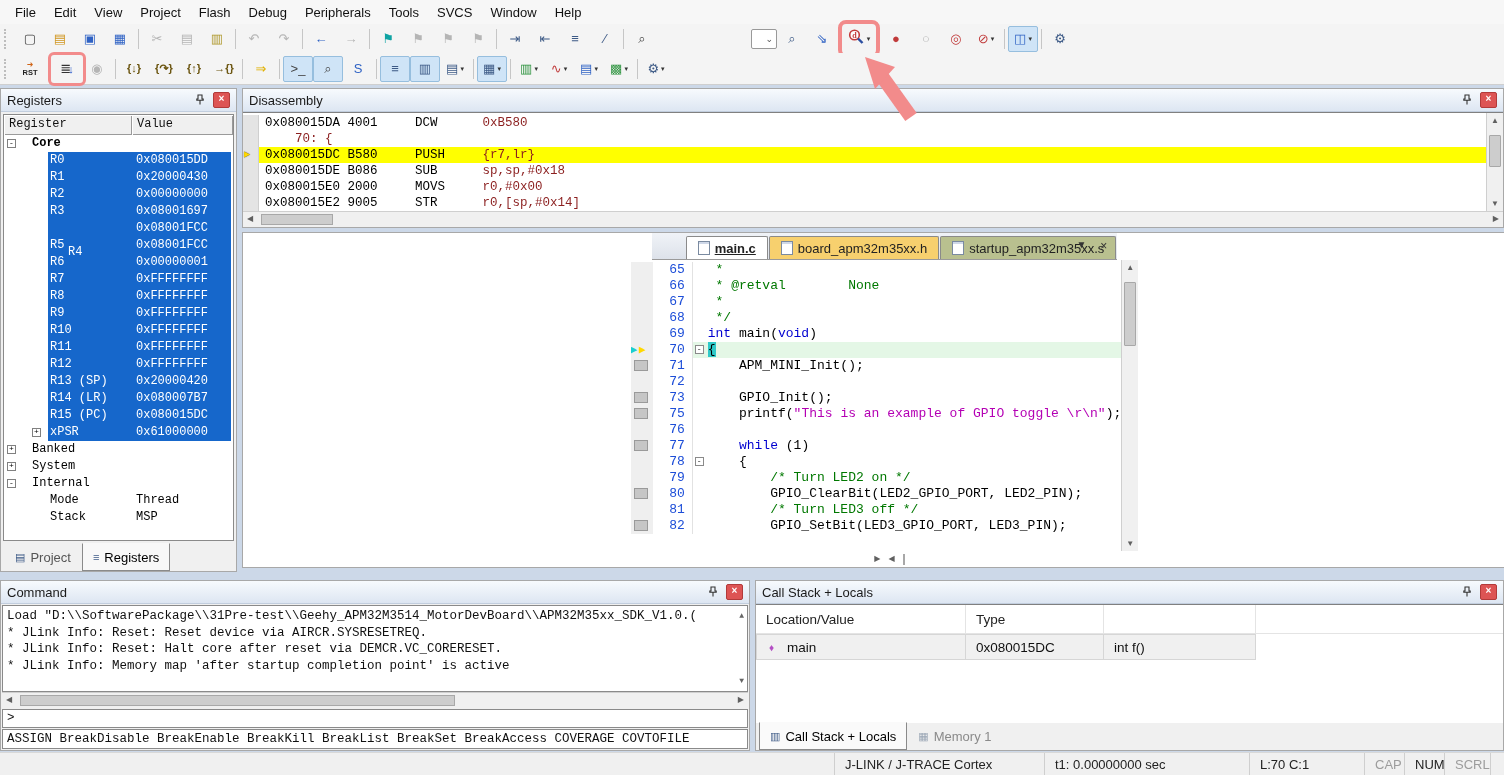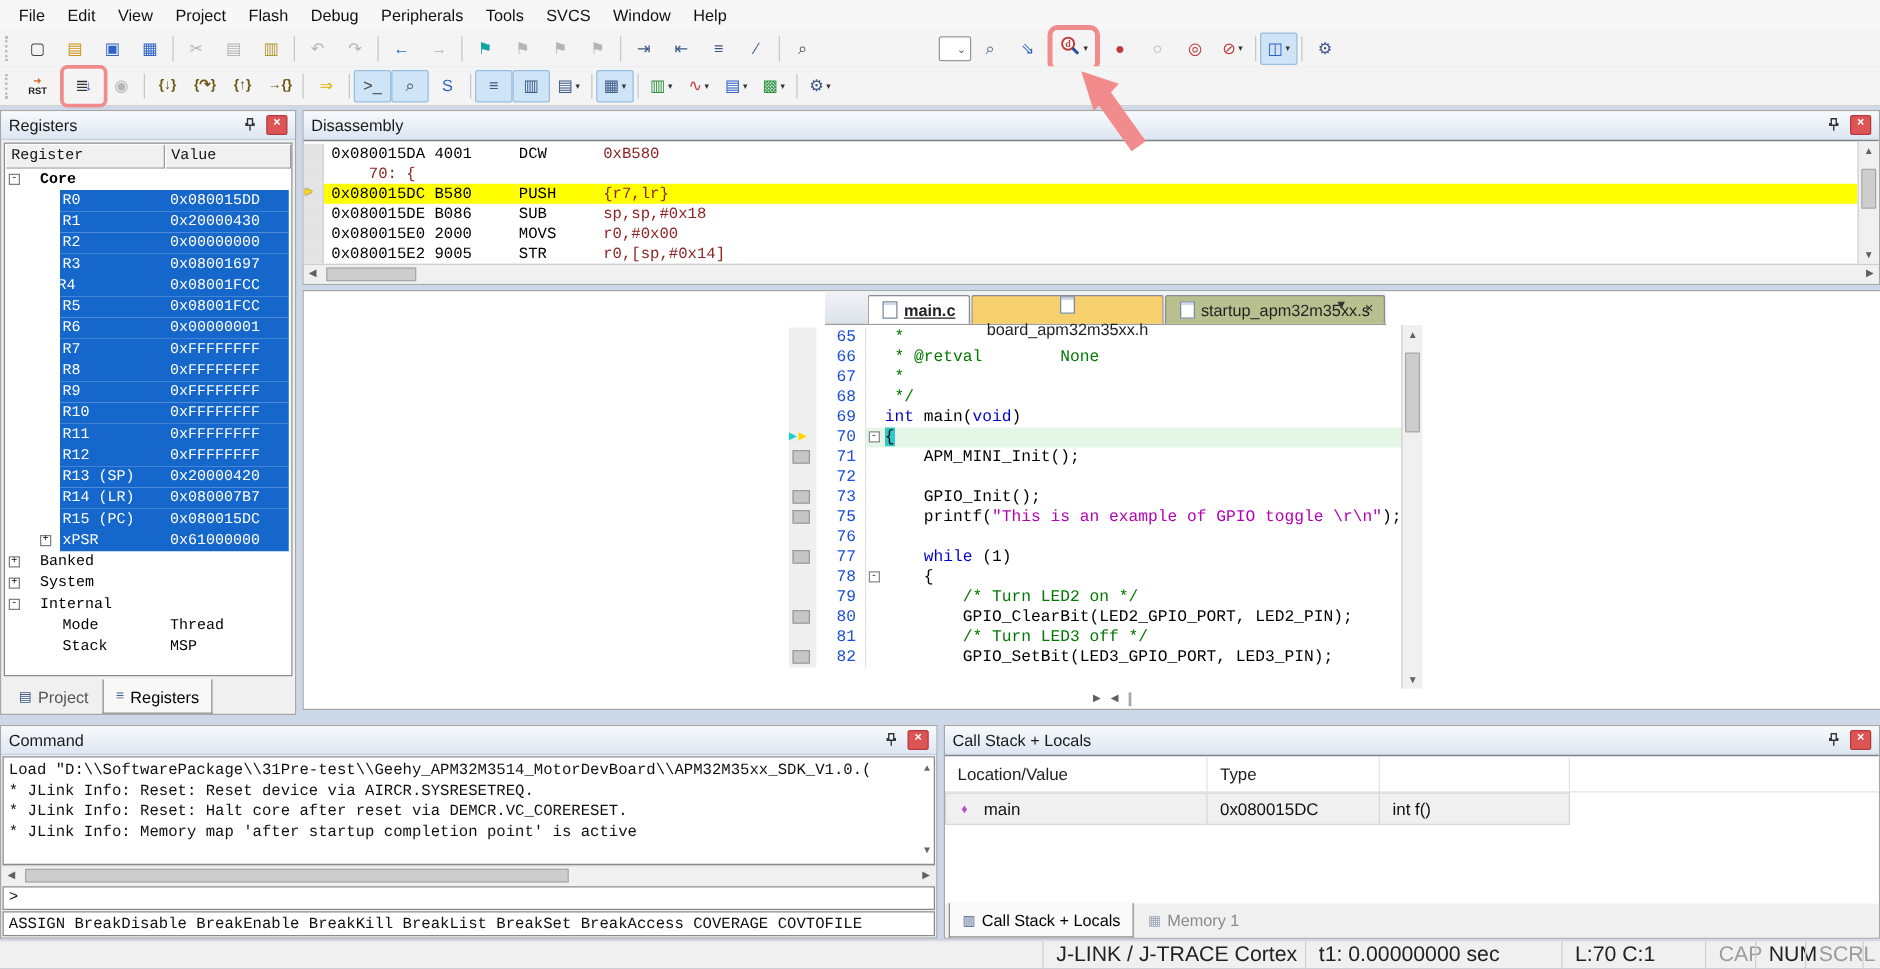--- a/index.html
+++ b/index.html
@@ -130,21 +130,21 @@
   .cs-row .cell:first-child{border-left:1px solid #d6d6d6;}
   .cs-name{padding-left:30px !important;position:relative;}
   .diamond{position:absolute;left:12px;color:#b44fc4;font-size:10px;}
   .cs-tabs{height:27px;flex:none;display:flex;align-items:stretch;padding-left:3px;background:#f0f0f0;}
   .cstab{display:flex;align-items:center;gap:5px;padding:0 10px;color:#8a8a8a;border:1px solid transparent;}
   .cstab.active{background:#fafafa;border-color:#8a8a8a;border-top-color:#fafafa;color:#000;margin-top:-1px;}
   .csti{font-size:11px;color:#3d5a86;}
   .cstab.inactive .csti{color:#9aa6b5;}
   
   #status{position:absolute;left:0;top:752px;width:1504px;height:23px;background:#f0f0f0;display:flex;align-items:stretch;
-          font-size:17px;color:#222;border-top:1px solid #d8d8d8;box-sizing:border-box;}
+          font-size:13px;color:#222;border-top:1px solid #d8d8d8;box-sizing:border-box;}
   .ssp{flex:1;}
   .scell{display:flex;align-items:center;padding-left:10px;border-left:1px solid #cfcfcf;box-sizing:border-box;flex:none;}
   .scell.dim{color:#9c9c9c;}
 </style>
 </head>
 <body>
 
 <div id="app">
 
   <div class="menubar">
@@ -395,21 +395,21 @@
             <span class="lbl" style="left: 46px;">R2</span>
             <span class="val">0x00000000</span>
           </div>
           <div class="rrow sel">
             <div class="selbg"></div>
             <span class="lbl" style="left: 46px;">R3</span>
             <span class="val">0x08001697</span>
           </div>
           <div class="rrow sel">
             <div class="selbg"></div>
-            <span class="lbl" style="left: 42px;">R4</span>
+            <span class="lbl" style="left: 64px; margin-top: 24px;">R4</span>
             <span class="val">0x08001FCC</span>
           </div>
           <div class="rrow sel">
             <div class="selbg"></div>
             <span class="lbl" style="left: 46px;">R5</span>
             <span class="val">0x08001FCC</span>
           </div>
           <div class="rrow sel">
             <div class="selbg"></div>
             <span class="lbl" style="left: 46px;">R6</span>
@@ -530,21 +530,21 @@
       <span class="hsa rt">▶</span>
     </div>
   </div>
 
   <div class="panel" id="editor">
     <div class="etabs">
       <div class="etab active" style="background: rgb(255, 255, 255);">
           <span class="pageic"></span>
           <span class="etl">main.c</span>
         </div>
-        <div class="etab" style="background: rgb(247, 208, 110); flex-direction: column;">
+        <div class="etab" style="background: rgb(247, 208, 110);">
           <span class="pageic"></span>
           <span class="etl">board_apm32m35xx.h</span>
         </div>
         <div class="etab" style="background: rgb(185, 192, 143);">
           <span class="pageic"></span>
           <span class="etl">startup_apm32m35xx.s</span>
         </div>
         <div class="etabctl">
         <span>▼</span>
         <span style="font-size:12px;">×</span>

